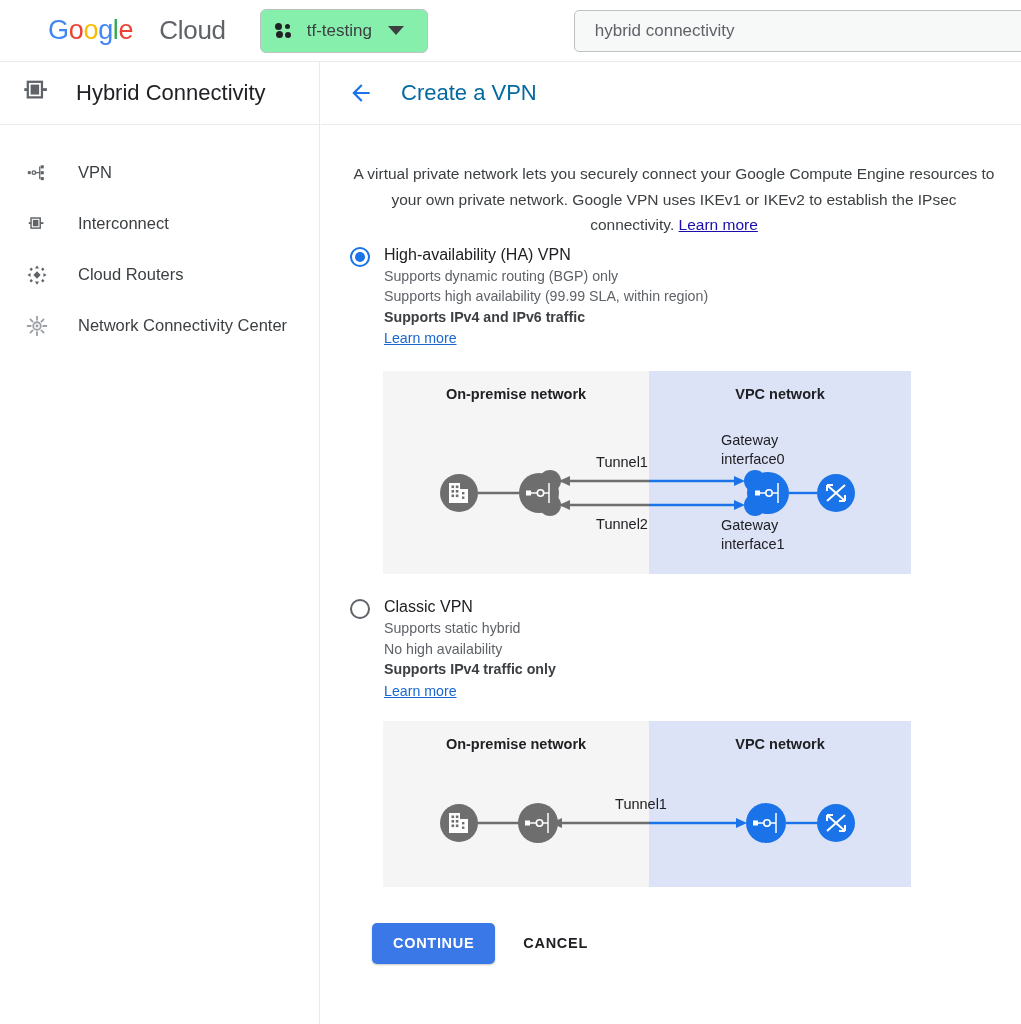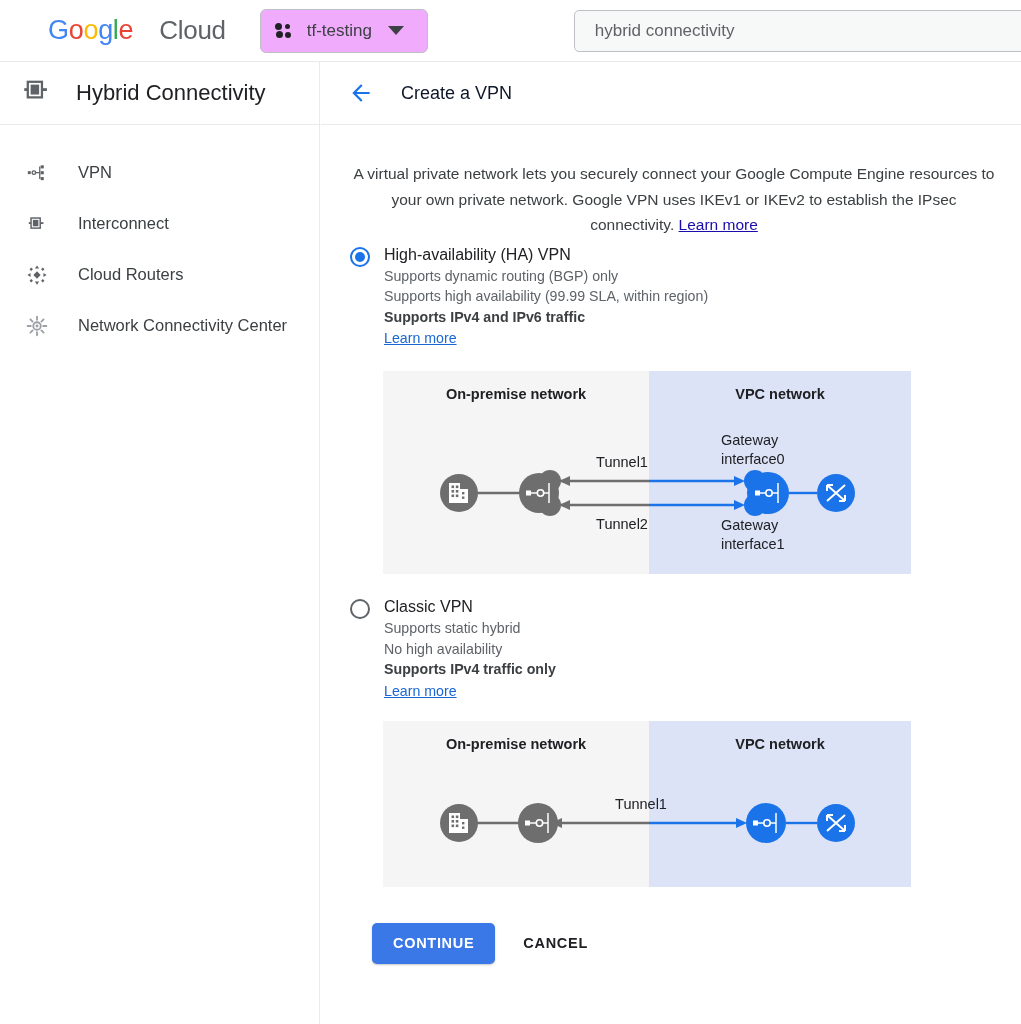--- a/index.html
+++ b/index.html
@@ -29,21 +29,21 @@
   .logo { display: flex; align-items: flex-end; font-size: 27px; letter-spacing: -0.3px; }
   .logo .g1 { color: #4285F4; } .logo .o1 { color: #EA4335; }
   .logo .o2 { color: #FBBC05; } .logo .g2 { color: #4285F4; }
   .logo .l1 { color: #34A853; } .logo .e1 { color: #EA4335; }
   .logo .cloud { color: #5f6368; margin-left: 26px; font-size: 26px; }
 
   .project-chip {
     margin-left: 34px; height: 44px; min-width: 168px;
     border: 1px solid #bdc1c6; border-radius: 6px;
     display: flex; align-items: center; padding: 0 14px; cursor: pointer;
-    background: #f0abfc;
+    background: #86efac;
   }
   .chip-dots { width: 20px; height: 16px; position: relative; margin-right: 12px; }
   .chip-dots i { position: absolute; background: #202124; border-radius: 50%; display: block; }
   .chip-dots i:nth-child(1) { width: 7px; height: 7px; left: 0; top: 0; }
   .chip-dots i:nth-child(2) { width: 5px; height: 5px; left: 10px; top: 1px; }
   .chip-dots i:nth-child(3) { width: 7px; height: 7px; left: 1px; top: 8px; }
   .chip-dots i:nth-child(4) { width: 6px; height: 6px; left: 10px; top: 9px; }
   .chip-label { font-size: 17px; color: #3c4043; }
   .chip-caret {
     margin-left: 16px; width: 0; height: 0;
@@ -85,21 +85,21 @@
   
   .content {
     position: absolute; left: 321px; top: 62px; width: 700px; height: 962px;
     background: #fff; overflow: hidden;
   }
   .content-header {
     height: 63px; display: flex; align-items: center;
     border-bottom: 1px solid #e8eaed; padding-left: 27px;
   }
   .back-arrow { width: 26px; height: 26px; cursor: pointer; }
-  .page-title { font-size: 18px; color: #0f172a; margin-left: 27px; }
+  .page-title { font-size: 22px; color: #0369a1; margin-left: 27px; }
 
   .content-body { padding: 36px 28px 0 29px; }
 
   .intro {
     font-size: 15.5px; line-height: 25.5px; color: #3c4043;
     width: 648px; margin: 0; text-align: center;
   }
   .link { color: #1a0dab; text-decoration: underline; cursor: pointer; }
   .link-blue { color: #1967d2; text-decoration: underline; cursor: pointer; }
 

